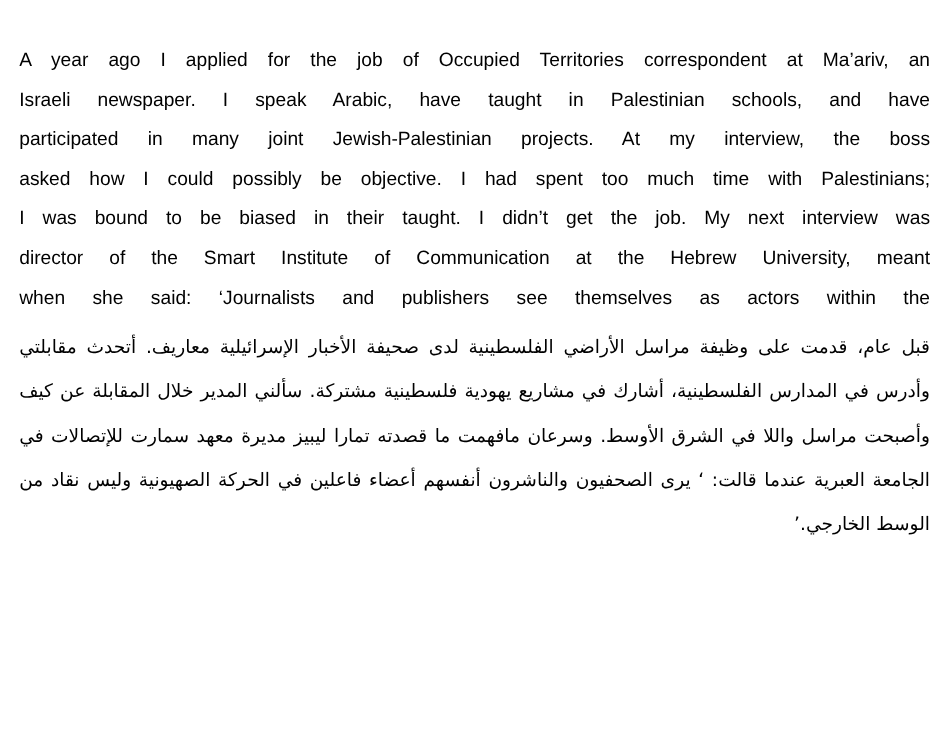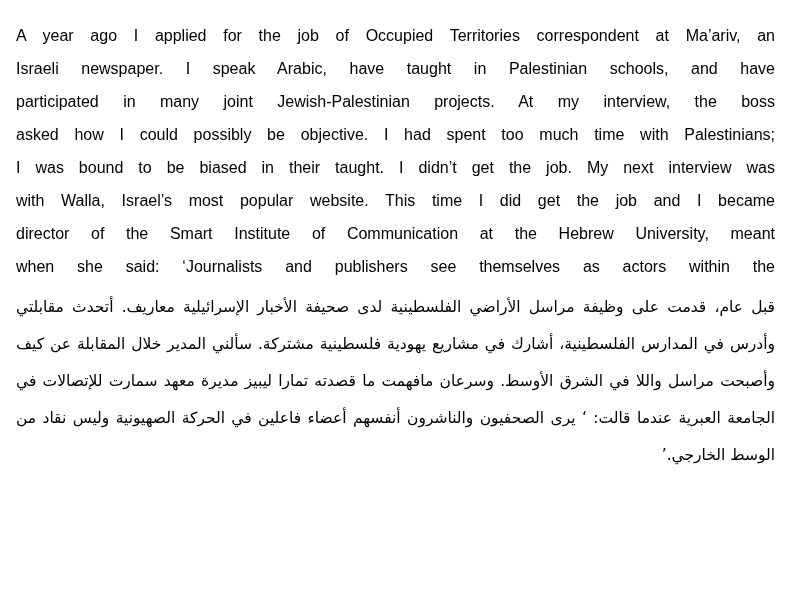--- a/index.html
+++ b/index.html
@@ -11,21 +11,21 @@
   body {
     width: 791px;
     height: 616px;
     overflow: hidden;
   }
   .page {
     width: 791px;
     height: 616px;
     background: #ffffff;
     color: #000000;
-    padding: 19px 16px 0 16px;
+    padding: 34px 16px 0 16px;
   }
   .para-en {
     direction: ltr;
     font-family: "Liberation Sans", sans-serif;
     font-size: 16px;
     line-height: 33px;
     color: #000000;
   }
   .para-ar {
     direction: rtl;
@@ -52,21 +52,20 @@
 <body>
 
 <div class="page">
 
   <div class="para-en" dir="ltr">
     <div class="tline">A year ago I applied for the job of Occupied Territories correspondent at Ma’ariv, an</div>
     <div class="tline">Israeli newspaper. I speak Arabic, have taught in Palestinian schools, and have</div>
     <div class="tline">participated in many joint Jewish-Palestinian projects. At my interview, the boss</div>
     <div class="tline">asked how I could possibly be objective. I had spent too much time with Palestinians;</div>
     <div class="tline">I was bound to be biased in their taught. I didn’t get the job. My next interview was</div>
-    <div class="tline">with Walla, Israel’s most popular website. This time I did get the job and I became</div>
     <div class="tline">director of the Smart Institute of Communication at the Hebrew University, meant</div>
     <div class="tline">when she said: ‘Journalists and publishers see themselves as actors within the</div>
   </div>
 
   <div class="para-ar" dir="rtl" lang="ar">
     <div class="tline">قبل عام، قدمت على وظيفة مراسل الأراضي الفلسطينية لدى صحيفة الأخبار الإسرائيلية معاريف. أتحدث مقابلتي</div>
     <div class="tline">وأدرس في المدارس الفلسطينية، أشارك في مشاريع يهودية فلسطينية مشتركة. سألني المدير خلال المقابلة عن كيف</div>
     <div class="tline">وأصبحت مراسل واللا في الشرق الأوسط. وسرعان مافهمت ما قصدته تمارا ليبيز مديرة معهد سمارت للإتصالات في</div>
     <div class="tline">الجامعة العبرية عندما قالت: ‘ يرى الصحفيون والناشرون أنفسهم أعضاء فاعلين في الحركة الصهيونية وليس نقاد من</div>
     <div class="tline last">الوسط الخارجي.’</div>

